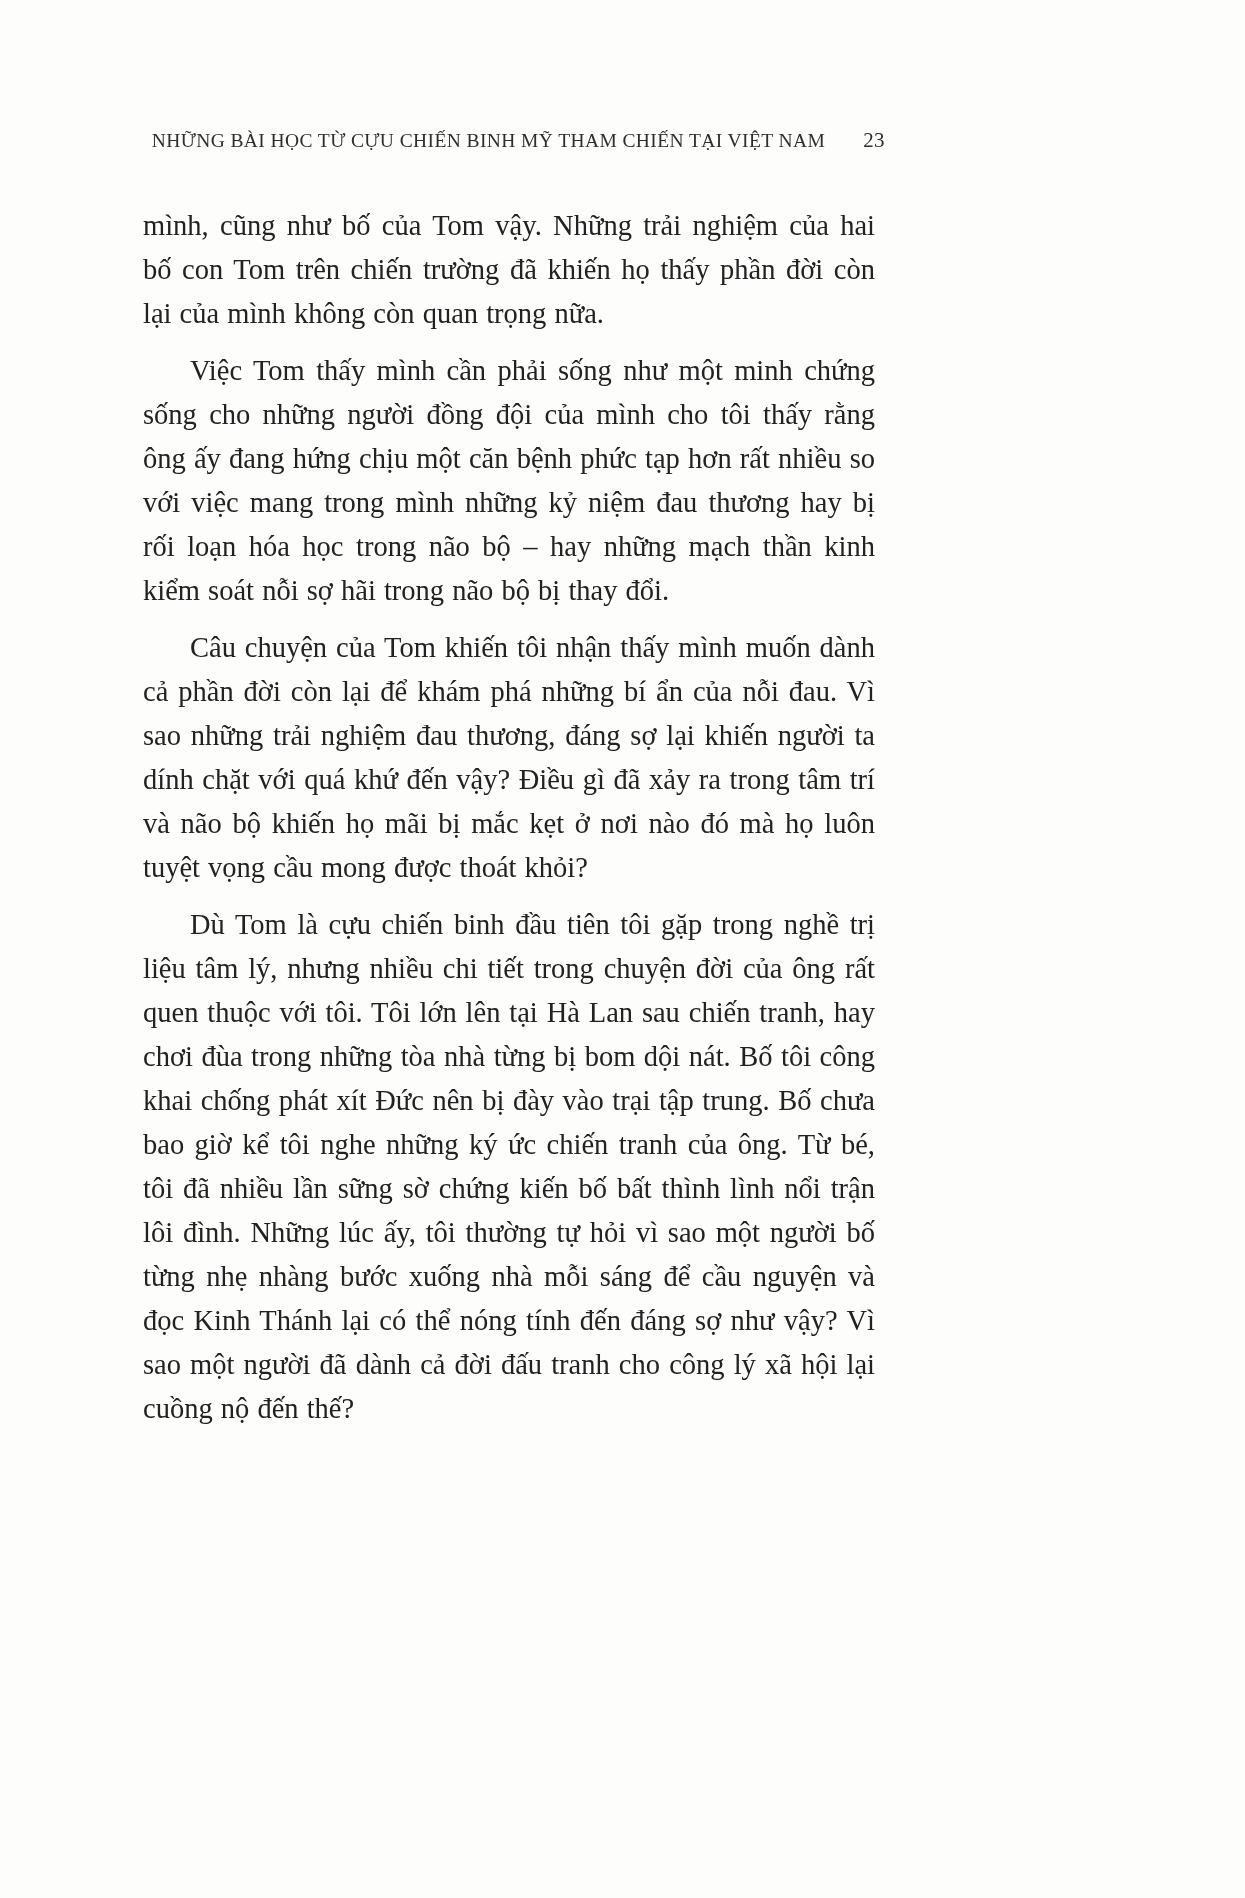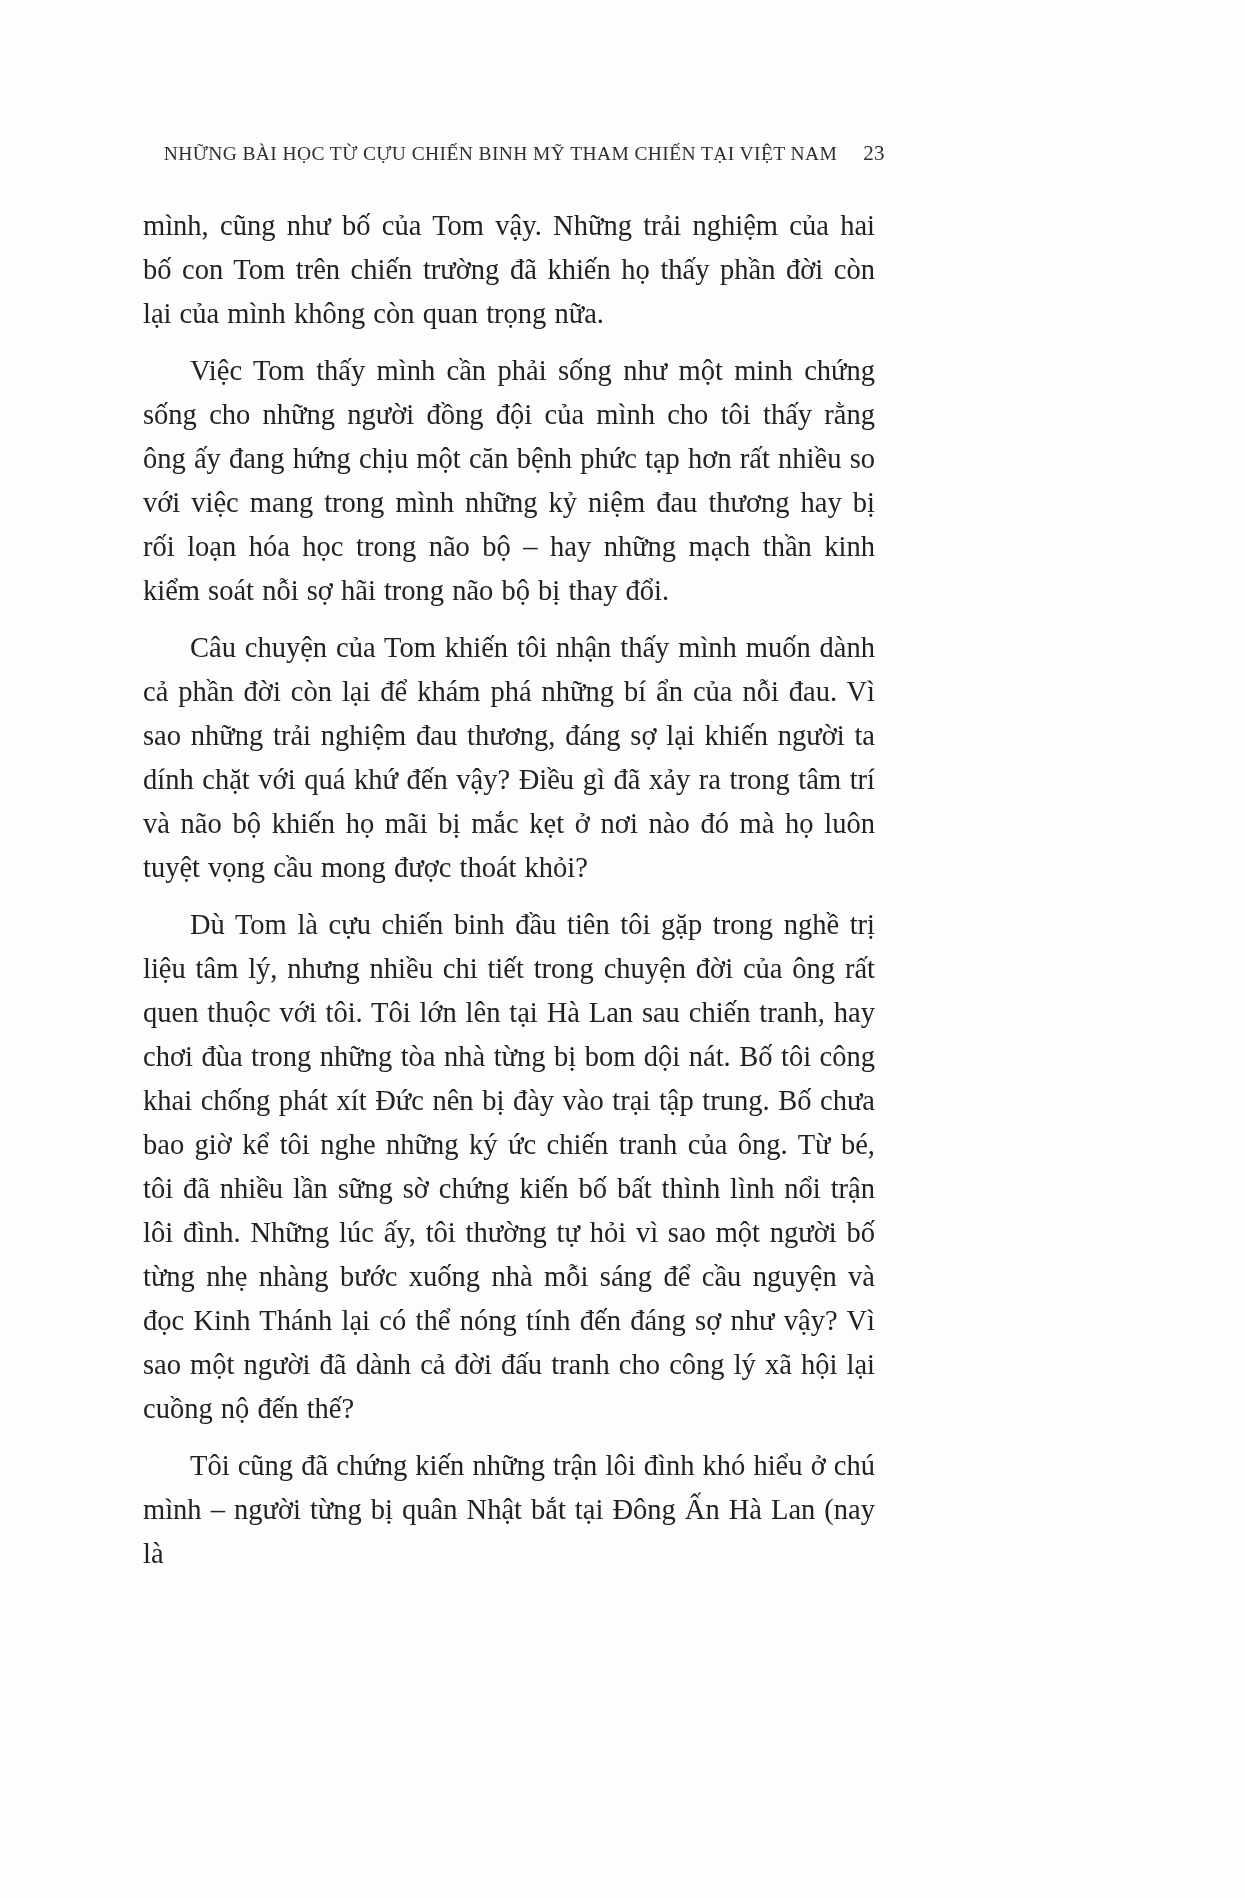--- a/index.html
+++ b/index.html
@@ -15,36 +15,36 @@
     overflow: hidden;
   }
   .page {
     position: relative;
     width: 1245px;
     height: 1898px;
     background: #fdfdfc;
   }
   .running-head {
     position: absolute;
-    top: 141px;
+    top: 128px;
     left: 143px;
     width: 742px;
     display: flex;
     justify-content: flex-end;
     align-items: baseline;
     font-size: 19.5px;
     letter-spacing: 0.4px;
     color: #2e2e2e;
     white-space: nowrap;
   }
   .running-head .title {
     font-weight: normal;
   }
   .running-head .folio {
-    margin-left: 26px;
+    margin-left: 38px;
     font-size: 21px;
     color: #2e2e2e;
   }
   .body-text {
     position: absolute;
     top: 204px;
     left: 143px;
     width: 742px;
     font-size: 28.5px;
     line-height: 44px;
@@ -67,16 +67,15 @@
   <div class="running-head">
     <span class="title">NHỮNG BÀI HỌC TỪ CỰU CHIẾN BINH MỸ THAM CHIẾN TẠI VIỆT NAM</span>
     <span class="folio">23</span>
   </div>
 
   <div class="body-text">
     <p>mình, cũng như bố của Tom vậy. Những trải nghiệm của hai bố con Tom trên chiến trường đã khiến họ thấy phần đời còn lại của mình không còn quan trọng nữa.</p>
     <p class="indent">Việc Tom thấy mình cần phải sống như một minh chứng sống cho những người đồng đội của mình cho tôi thấy rằng ông ấy đang hứng chịu một căn bệnh phức tạp hơn rất nhiều so với việc mang trong mình những kỷ niệm đau thương hay bị rối loạn hóa học trong não bộ – hay những mạch thần kinh kiểm soát nỗi sợ hãi trong não bộ bị thay đổi.</p>
     <p class="indent">Câu chuyện của Tom khiến tôi nhận thấy mình muốn dành cả phần đời còn lại để khám phá những bí ẩn của nỗi đau. Vì sao những trải nghiệm đau thương, đáng sợ lại khiến người ta dính chặt với quá khứ đến vậy? Điều gì đã xảy ra trong tâm trí và não bộ khiến họ mãi bị mắc kẹt ở nơi nào đó mà họ luôn tuyệt vọng cầu mong được thoát khỏi?</p>
     <p class="indent">Dù Tom là cựu chiến binh đầu tiên tôi gặp trong nghề trị liệu tâm lý, nhưng nhiều chi tiết trong chuyện đời của ông rất quen thuộc với tôi. Tôi lớn lên tại Hà Lan sau chiến tranh, hay chơi đùa trong những tòa nhà từng bị bom dội nát. Bố tôi công khai chống phát xít Đức nên bị đày vào trại tập trung. Bố chưa bao giờ kể tôi nghe những ký ức chiến tranh của ông. Từ bé, tôi đã nhiều lần sững sờ chứng kiến bố bất thình lình nổi trận lôi đình. Những lúc ấy, tôi thường tự hỏi vì sao một người bố từng nhẹ nhàng bước xuống nhà mỗi sáng để cầu nguyện và đọc Kinh Thánh lại có thể nóng tính đến đáng sợ như vậy? Vì sao một người đã dành cả đời đấu tranh cho công lý xã hội lại cuồng nộ đến thế?</p>
-    <p class="indent">Tôi cũng đã chứng kiến những trận lôi đình khó hiểu ở chú mình – người từng bị quân Nhật bắt tại Đông Ấn Hà Lan (nay là</p>
   </div>
 
 </div>
 
 </body></html>

